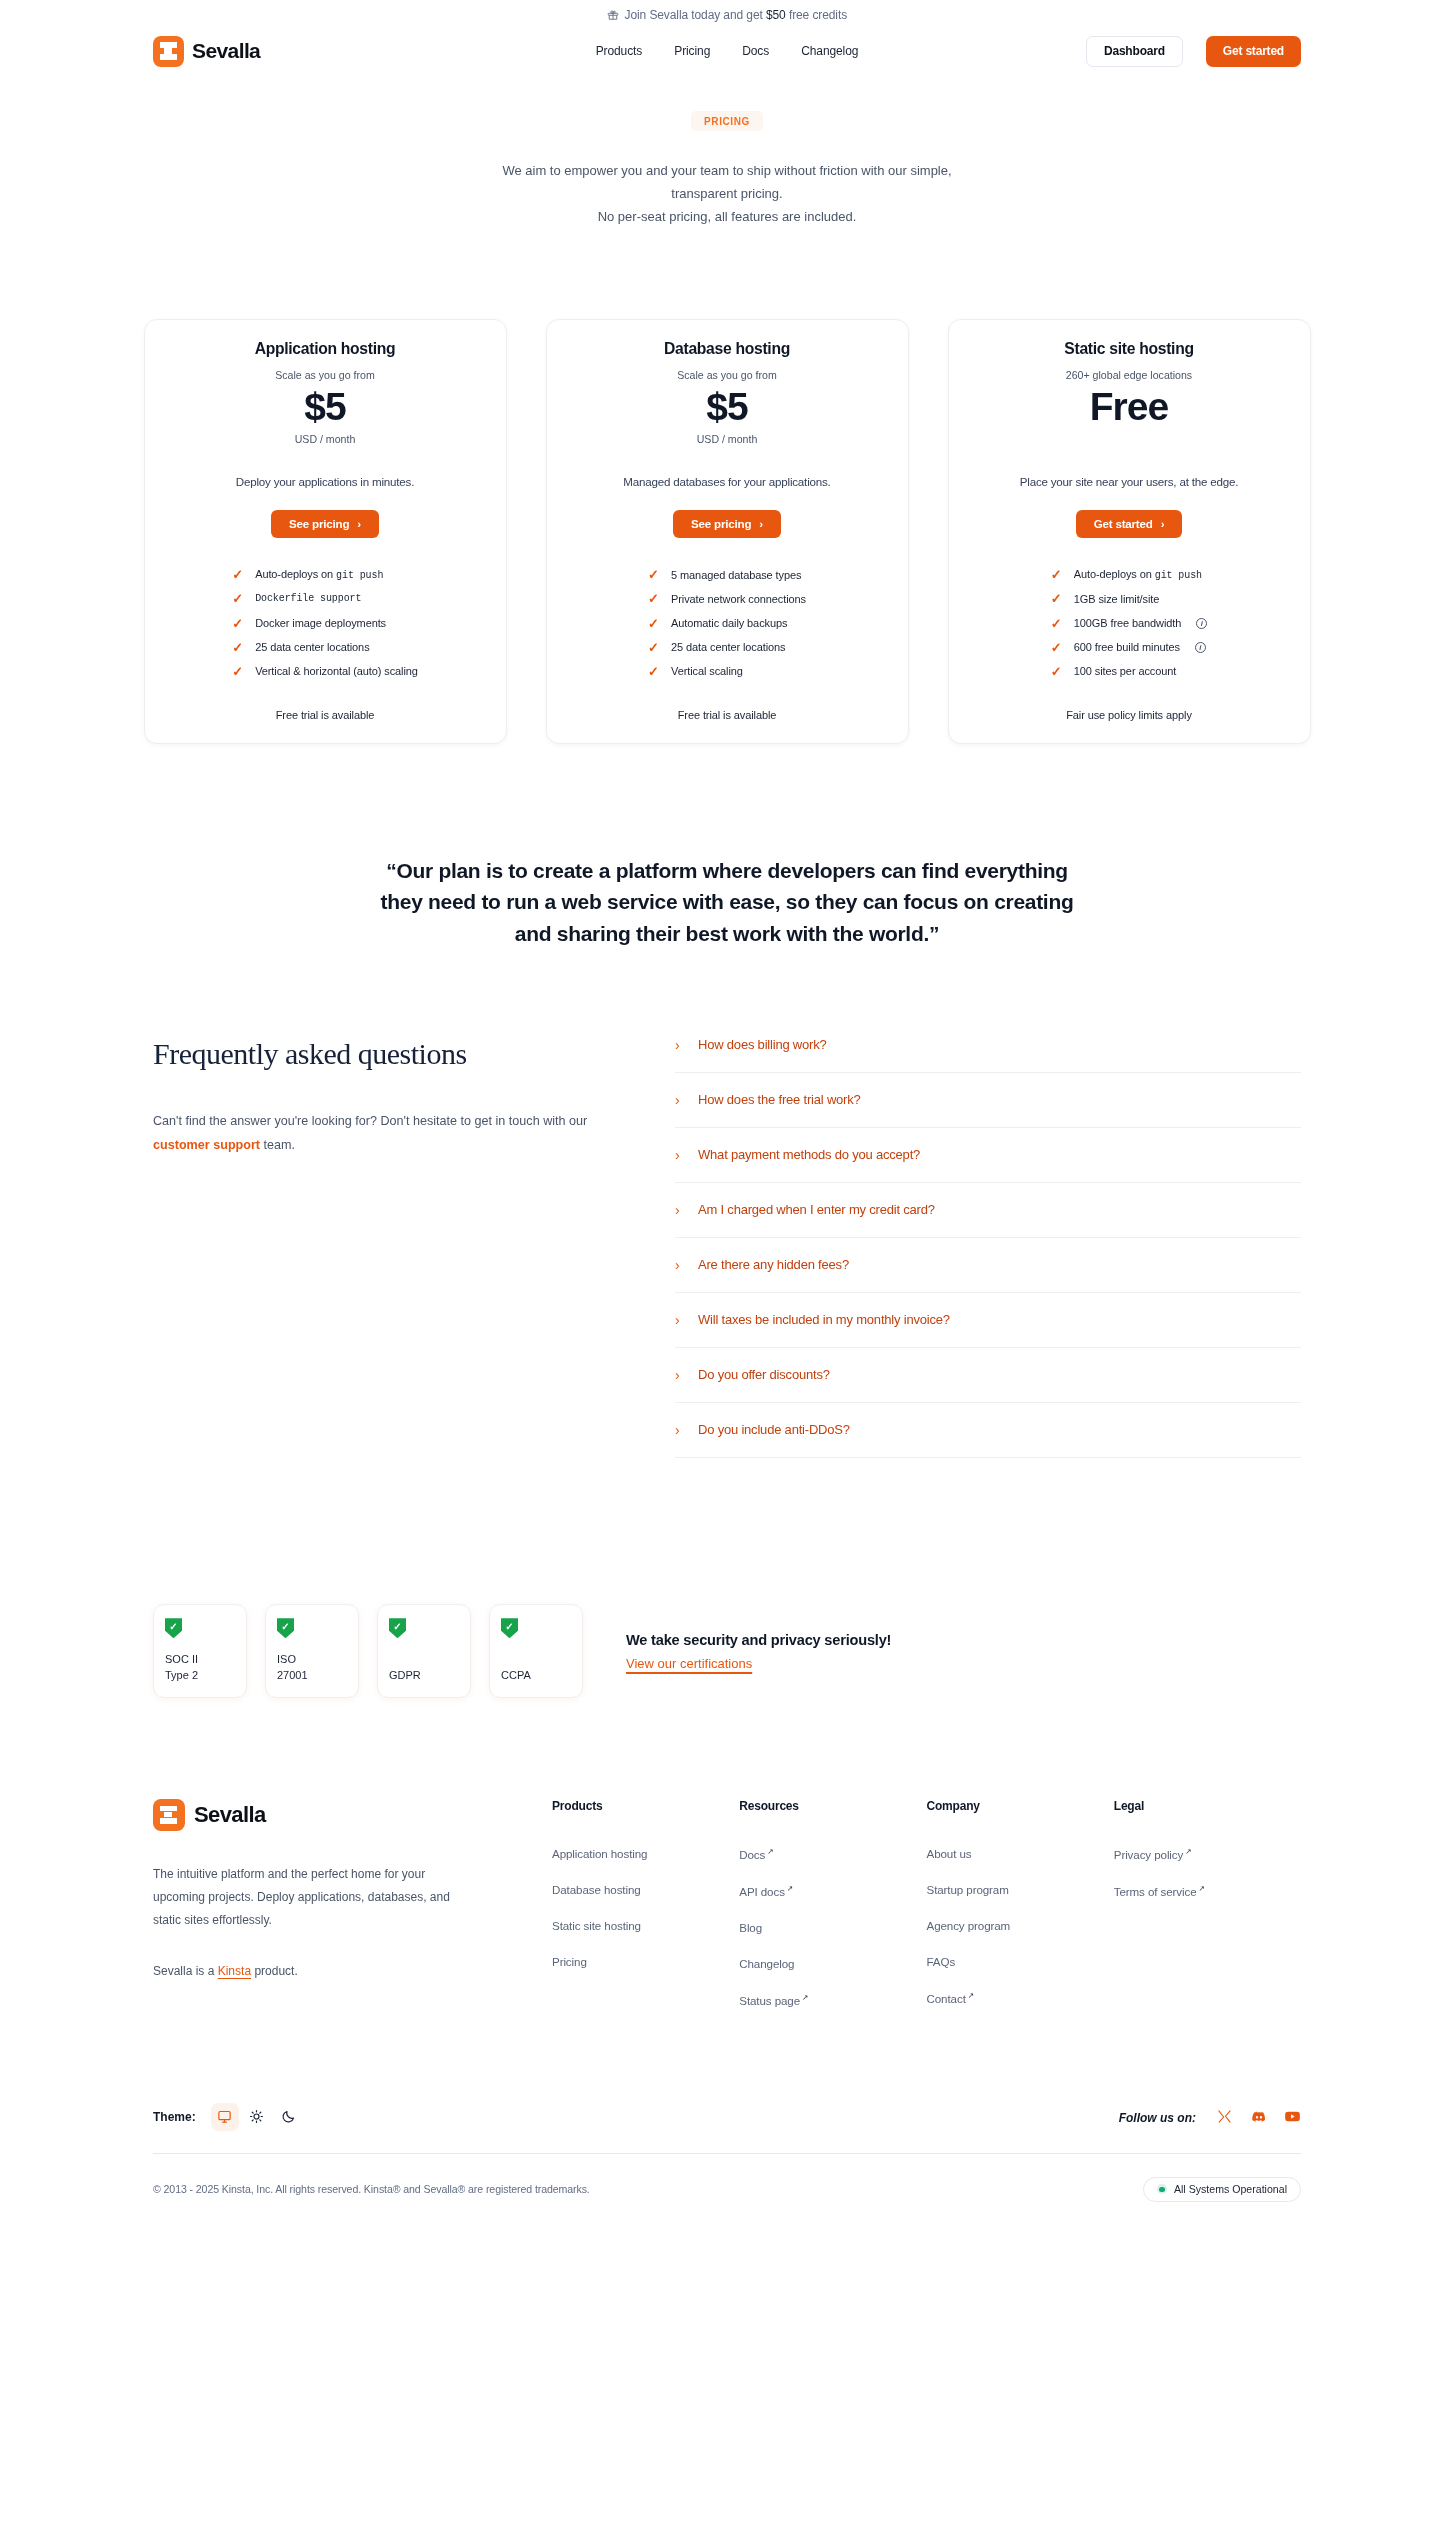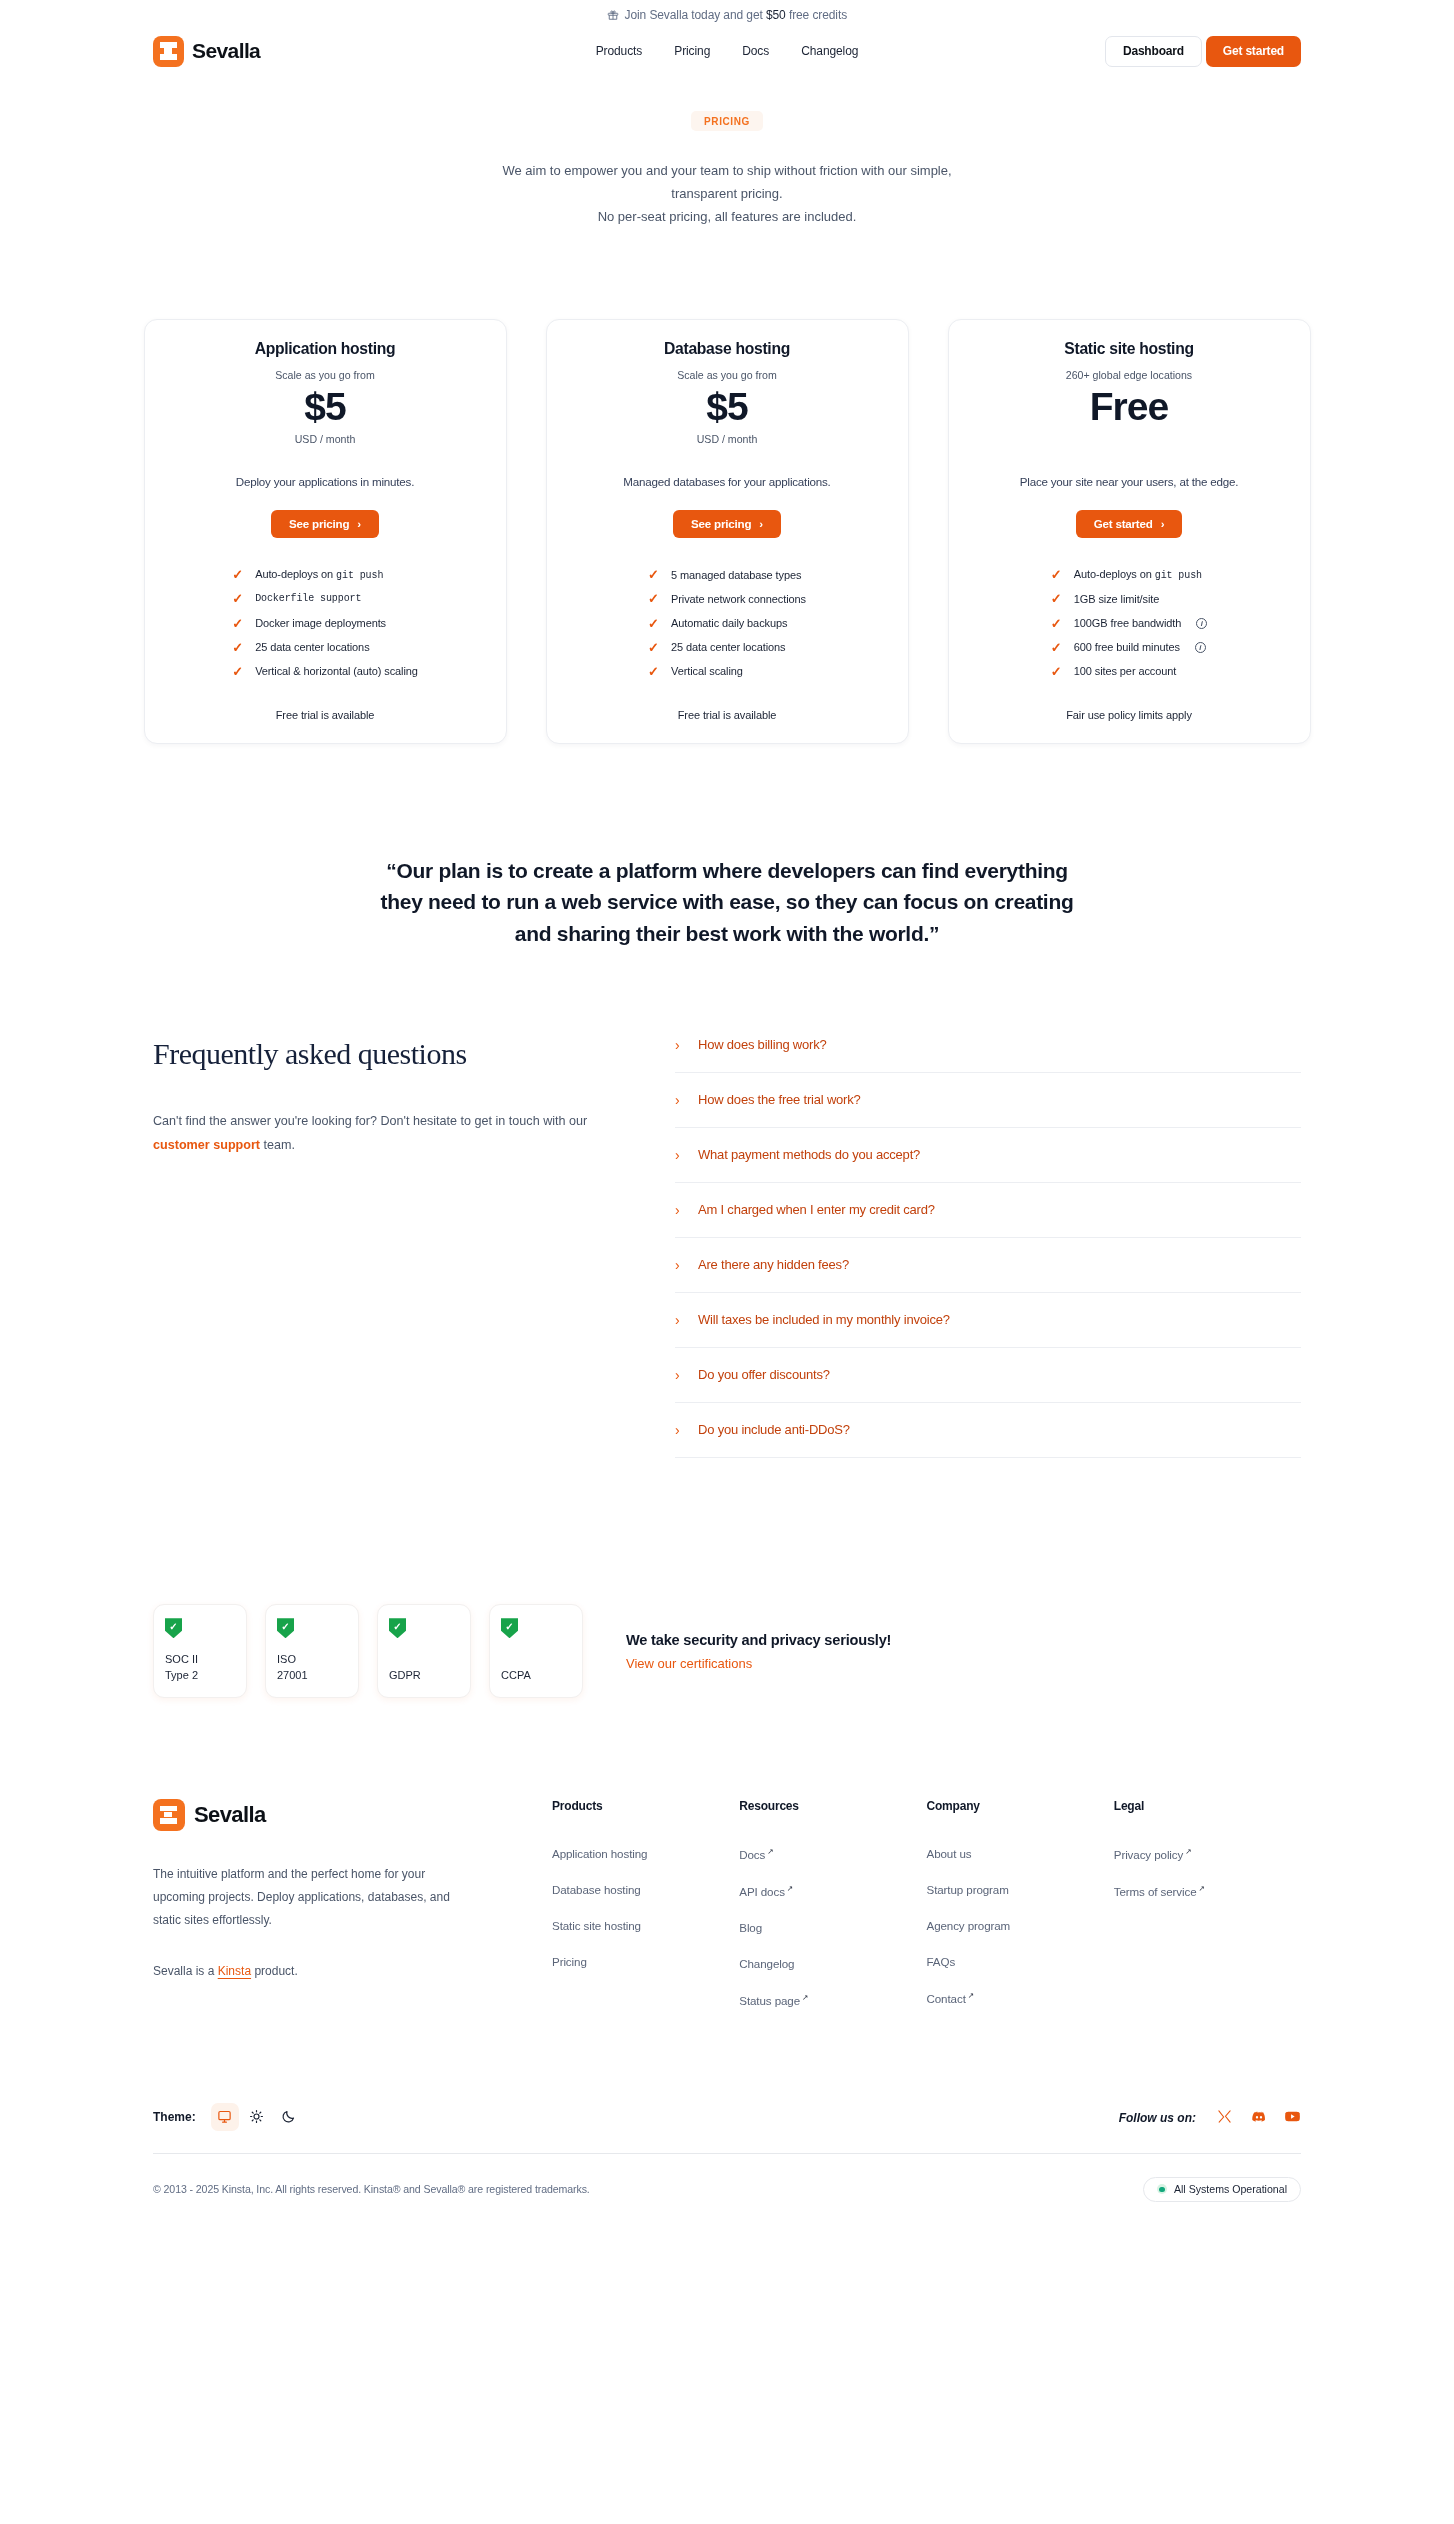--- a/index.html
+++ b/index.html
@@ -24,21 +24,21 @@
   .brand-mark { width:31px; height:31px; border-radius:8px; background:#f4711f; position:relative; flex:none; }
   .brand-mark i { position:absolute; background:#fff; display:block; }
   .m1 { width:9px; height:5.6px; left:7px; top:6.6px; }
   .m2 { width:9px; height:5.6px; left:15px; top:6.6px; }
   .m3 { width:8px; height:5.6px; left:11px; top:12.6px; }
   .m4 { width:9px; height:5.6px; left:7px; top:18.7px; }
   .m5 { width:9px; height:5.6px; left:15px; top:18.7px; }
   .brand-name { font-size:21px; font-weight:700; letter-spacing:-0.6px; color:#0d1117; }
   .nav-links { display:flex; gap:32px; position:absolute; left:50%; transform:translateX(-50%); }
   .nav-links a { font-size:12px; color:#1b2334; text-decoration:none; letter-spacing:-0.1px; }
-  .nav-actions { margin-left:auto; display:flex; gap:4px; align-items:center; }
+  .nav-actions { margin-left:auto; display:flex; gap:23px; align-items:center; }
   .btn { border-radius:7px; font-size:12px; font-weight:700; display:inline-flex; align-items:center; justify-content:center; letter-spacing:-0.2px; white-space:nowrap; }
   .btn-ghost { height:31px; padding:0 17px; border:1px solid #e3e6ec; background:#fff; color:#0d1117; }
   .btn-primary { height:31px; padding:0 17px; background:#e8570f; color:#fff; }
 
   
   .hero { padding-top:39px; text-align:center; }
   .pill { display:inline-block; background:#fdf5ef; color:#f4711f; font-size:10px; font-weight:700; letter-spacing:0.6px;
           padding:4.5px 13px; border-radius:5px; }
   .hero h1 { font-family:"Liberation Serif", serif; font-weight:400; font-size:54px; line-height:1.08;
              color:#16213a; margin-top:21px; letter-spacing:-1px; }
@@ -95,21 +95,21 @@
   
   .sec { margin-top:146px; display:flex; align-items:center; padding:0 153px; gap:18px; }
   .sec-card { width:94px; height:94px; background:#fff; border:1px solid #f2f0ef; border-radius:11px;
               box-shadow:0 2px 7px rgba(232,87,15,.07); padding:13px 11px; }
   .shield { width:17px; height:20px; background:#17a34a; position:relative;
             clip-path:polygon(0 0,100% 0,100% 62%,50% 100%,0 62%); display:flex; align-items:center; justify-content:center; }
   .shield:after { content:"✓"; color:#fff; font-size:10px; font-weight:700; position:absolute; top:2.5px; }
   .sec-card .lbl { margin-top:14px; font-size:11px; line-height:1.45; color:#1b2334; }
   .sec-text { margin-left:25px; }
   .sec-text .h { font-size:14.6px; font-weight:700; color:#101828; letter-spacing:-0.2px; }
-  .sec-text a { display:inline-block; margin-top:8px; font-size:13px; color:#e8570f; text-underline-offset:3.5px; text-decoration-thickness:1.5px; }
+  .sec-text a { display:inline-block; margin-top:8px; font-size:13px; color:#e8570f; text-decoration:underline; text-underline-offset:3.5px; text-decoration-thickness:1.5px; }
 
   
   .footer { margin-top:101px; padding:0 153px; display:flex; }
   .f-brand { width:399px; flex:none; padding-right:61px; }
   .f-brand .brand { gap:9px; }
   .f-brand .brand-mark { width:32px; height:32px; }
   .f-brand .brand-name { font-size:22px; }
   .f-brand p { margin-top:32px; font-size:12px; line-height:1.9; color:#4a5568; max-width:323px; }
   .f-brand p.k { margin-top:28px; }
   .f-brand a { color:#e8570f; text-decoration:underline; text-underline-offset:2.5px; }

